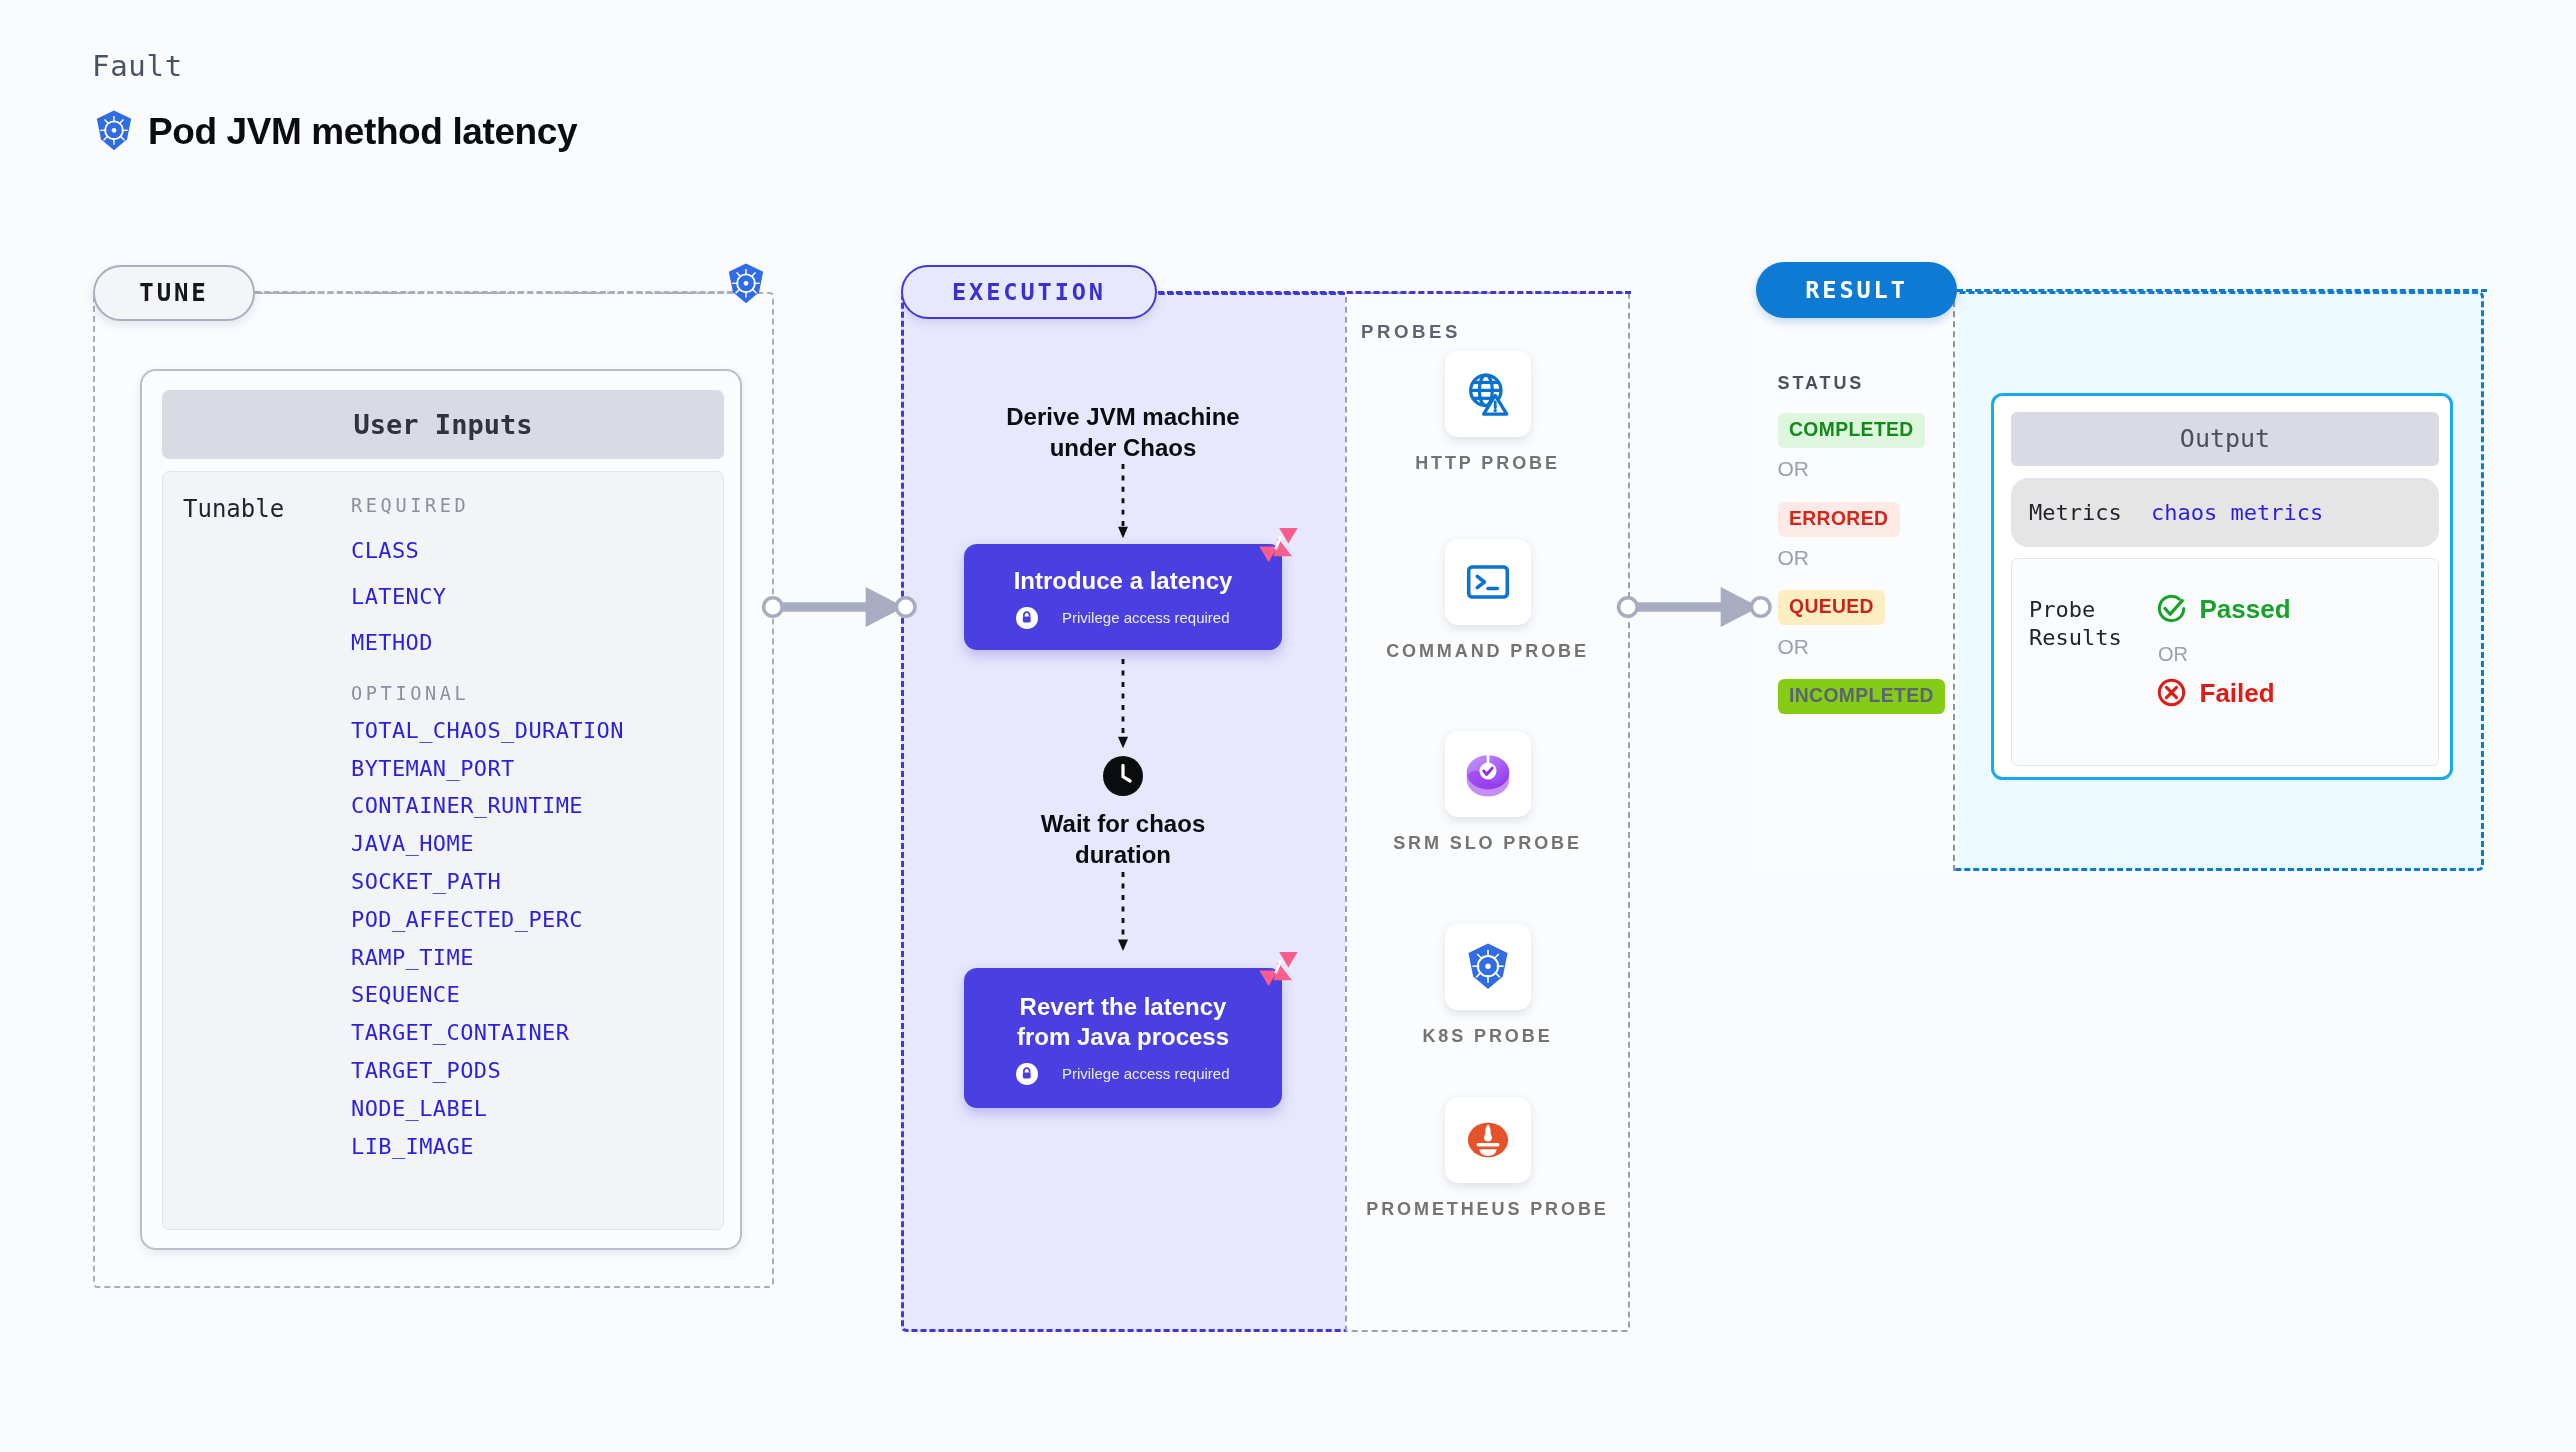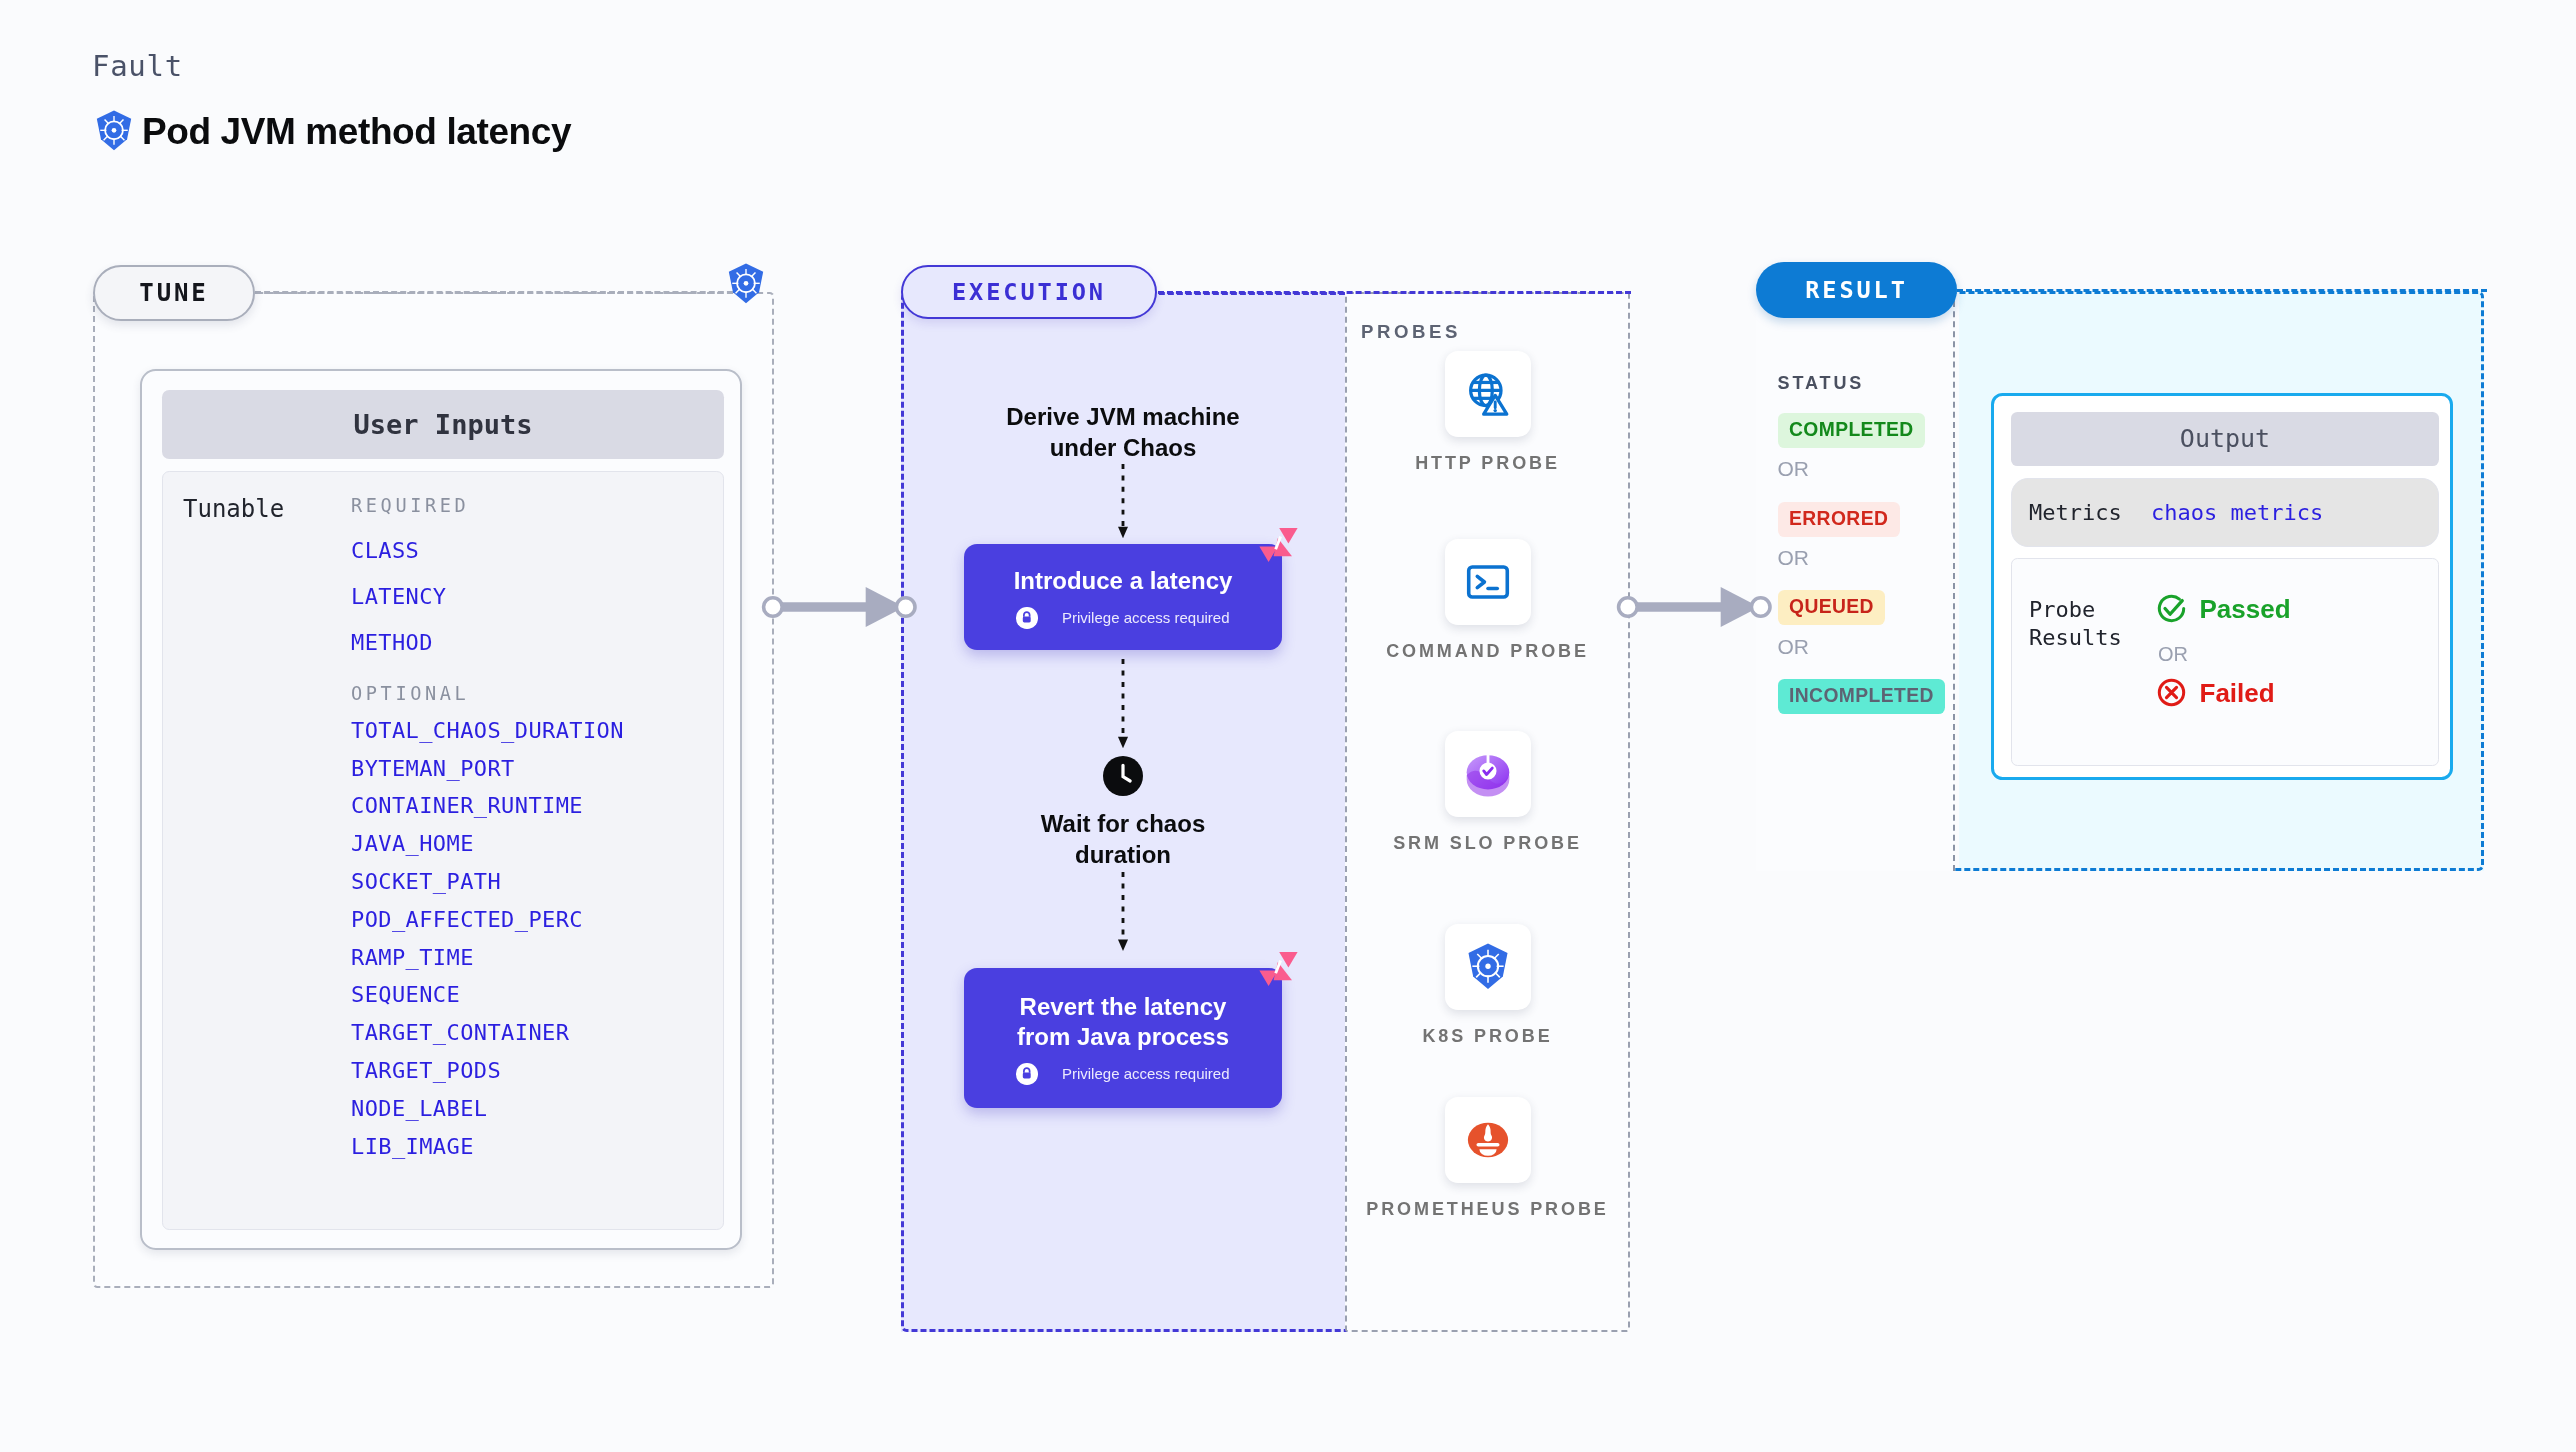--- a/index.html
+++ b/index.html
@@ -10,21 +10,21 @@
     position: relative;
     overflow: hidden;
   }
 
   
   #header { position: absolute; left: 92px; top: 49px; }
   #fault-label {
     font-family: "DejaVu Sans Mono", monospace;
     font-size: 29px; color: #4a5268; letter-spacing: 0.7px;
   }
-  #title-row { display: flex; align-items: center; gap: 6px; margin-top: 26px; }
+  #title-row { display: flex; align-items: center; gap: 12px; margin-top: 26px; }
   #fault-title { font-size: 37px; font-weight: bold; color: #0b0c0e; letter-spacing: -0.4px; }
 
   
   .pill {
     position: absolute; z-index: 6;
     display: flex; align-items: center; justify-content: center;
     border-radius: 716px;
     font-family: "DejaVu Sans Mono", monospace;
     font-weight: bold; letter-spacing: 2.9px;
   }
@@ -440,21 +440,21 @@
 <div class="panel" id="result-panel"></div>
 <div id="result-status-col">
   <div id="status-label">STATUS</div>
   <div id="status-list">
       <div class="status-badge" style="top: 122px; background: rgb(221, 246, 221); color: rgb(19, 137, 27);">COMPLETED</div>
       <div class="or-text" style="top: 166px;">OR</div>
       <div class="status-badge" style="top: 211px; background: rgb(253, 233, 230); color: rgb(209, 40, 28);">ERRORED</div>
       <div class="or-text" style="top: 255px;">OR</div>
       <div class="status-badge" style="top: 299px; background: rgb(253, 238, 194); color: rgb(199, 36, 26);">QUEUED</div>
       <div class="or-text" style="top: 344px;">OR</div>
-      <div class="status-badge" style="top: 388px; background: #5eead4; color: rgb(93, 99, 115);">INCOMPLETED</div>
+      <div class="status-badge" style="top: 388px; background: #84cc16; color: rgb(93, 99, 115);">INCOMPLETED</div>
     </div>
 </div>
 <div class="pill" id="result-pill">RESULT</div>
 
 <div id="output-card">
   <div id="output-header">Output</div>
   <div id="metrics-row">
     <span class="out-key" style="margin-left:17px; width:122px;">Metrics</span>
     <span class="out-key" style="color:#2b1fe0;">chaos metrics</span>
   </div>

